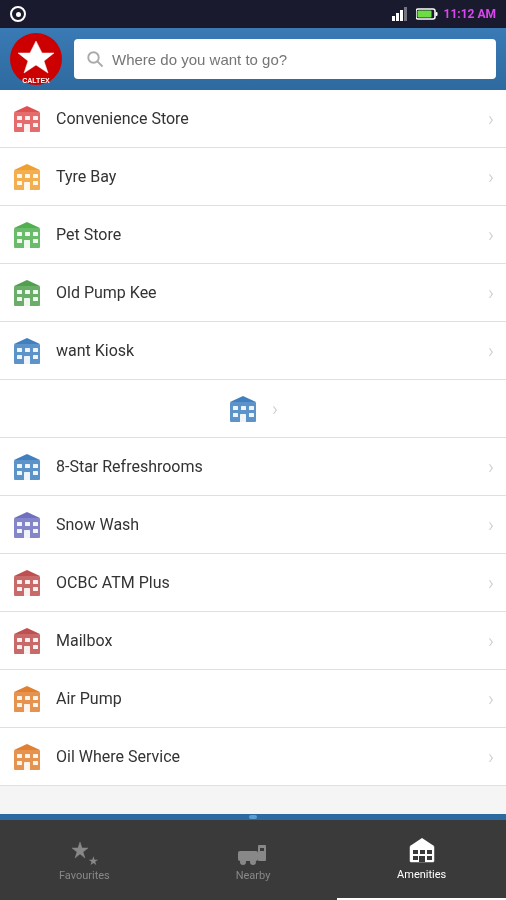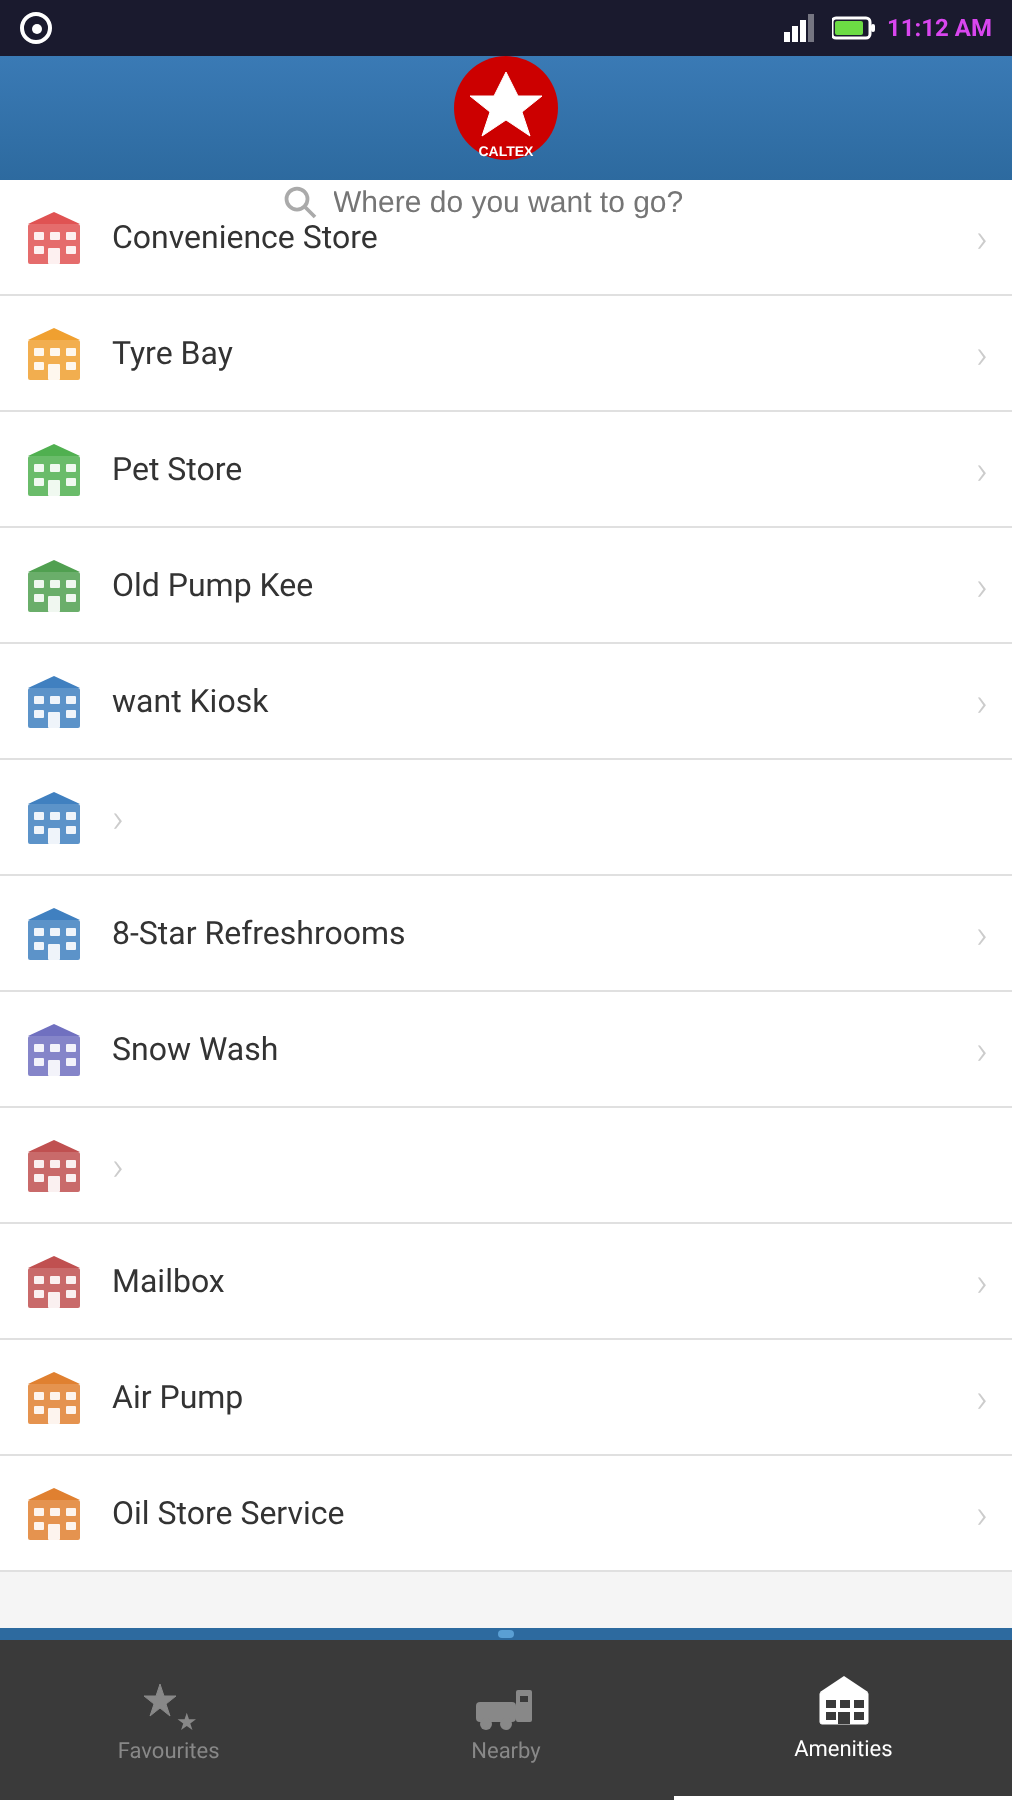--- a/index.html
+++ b/index.html
@@ -52,21 +52,20 @@
     }
 
     
     .header {
       background: linear-gradient(180deg, #3a7ab5 0%, #2d6a9f 100%);
       height: 62px;
       display: flex;
       align-items: center;
       padding: 0 10px;
       gap: 12px;
-      flex-direction: column;
     }
     .caltex-logo {
       width: 52px;
       height: 52px;
       flex-shrink: 0;
     }
     .search-bar {
       flex: 1;
       height: 40px;
       background: white;
@@ -99,20 +98,21 @@
     }
     .list-item {
       display: flex;
       align-items: center;
       padding: 0 12px;
       height: 58px;
       background: white;
       border-bottom: 1px solid #e0e0e0;
       cursor: pointer;
       gap: 14px;
+      justify-content: center;
     }
     .item-label {
       flex: 1;
       font-size: 16px;
       color: #333;
       font-weight: 400;
     }
     .chevron {
       color: #ccc;
       font-size: 20px;
@@ -331,20 +331,21 @@
       <svg class="building-icon" viewBox="0 0 30 30">
         <rect x="2" y="8" width="26" height="20" rx="1" fill="#c05050" opacity="0.85"></rect>
         <rect x="5" y="12" width="5" height="4" rx="0.5" fill="white" opacity="0.9"></rect>
         <rect x="13" y="12" width="5" height="4" rx="0.5" fill="white" opacity="0.9"></rect>
         <rect x="21" y="12" width="5" height="4" rx="0.5" fill="white" opacity="0.9"></rect>
         <rect x="5" y="19" width="5" height="4" rx="0.5" fill="white" opacity="0.9"></rect>
         <rect x="21" y="19" width="5" height="4" rx="0.5" fill="white" opacity="0.9"></rect>
         <rect x="12" y="20" width="6" height="8" rx="0.5" fill="white" opacity="0.9"></rect>
         <polygon points="15,2 28,8 2,8" fill="#c05050"></polygon>
       </svg>
+      <span class="item-label">OCBC ATM Plus</span>
       <span class="chevron">›</span>
     </div>
       <div class="list-item">
       <svg class="building-icon" viewBox="0 0 30 30">
         <rect x="2" y="8" width="26" height="20" rx="1" fill="#c05050" opacity="0.85"></rect>
         <rect x="5" y="12" width="5" height="4" rx="0.5" fill="white" opacity="0.9"></rect>
         <rect x="13" y="12" width="5" height="4" rx="0.5" fill="white" opacity="0.9"></rect>
         <rect x="21" y="12" width="5" height="4" rx="0.5" fill="white" opacity="0.9"></rect>
         <rect x="5" y="19" width="5" height="4" rx="0.5" fill="white" opacity="0.9"></rect>
         <rect x="21" y="19" width="5" height="4" rx="0.5" fill="white" opacity="0.9"></rect>
@@ -372,21 +373,21 @@
       <svg class="building-icon" viewBox="0 0 30 30">
         <rect x="2" y="8" width="26" height="20" rx="1" fill="#e08030" opacity="0.85"></rect>
         <rect x="5" y="12" width="5" height="4" rx="0.5" fill="white" opacity="0.9"></rect>
         <rect x="13" y="12" width="5" height="4" rx="0.5" fill="white" opacity="0.9"></rect>
         <rect x="21" y="12" width="5" height="4" rx="0.5" fill="white" opacity="0.9"></rect>
         <rect x="5" y="19" width="5" height="4" rx="0.5" fill="white" opacity="0.9"></rect>
         <rect x="21" y="19" width="5" height="4" rx="0.5" fill="white" opacity="0.9"></rect>
         <rect x="12" y="20" width="6" height="8" rx="0.5" fill="white" opacity="0.9"></rect>
         <polygon points="15,2 28,8 2,8" fill="#e08030"></polygon>
       </svg>
-      <span class="item-label">Oil Store Service</span>
+      <span class="item-label">Oil Where Service</span>
       <span class="chevron">›</span>
     </div>
     </div>
 
 </div>
 
 <div class="scroll-indicator">
   <div class="scroll-dot"></div>
 </div>
 

